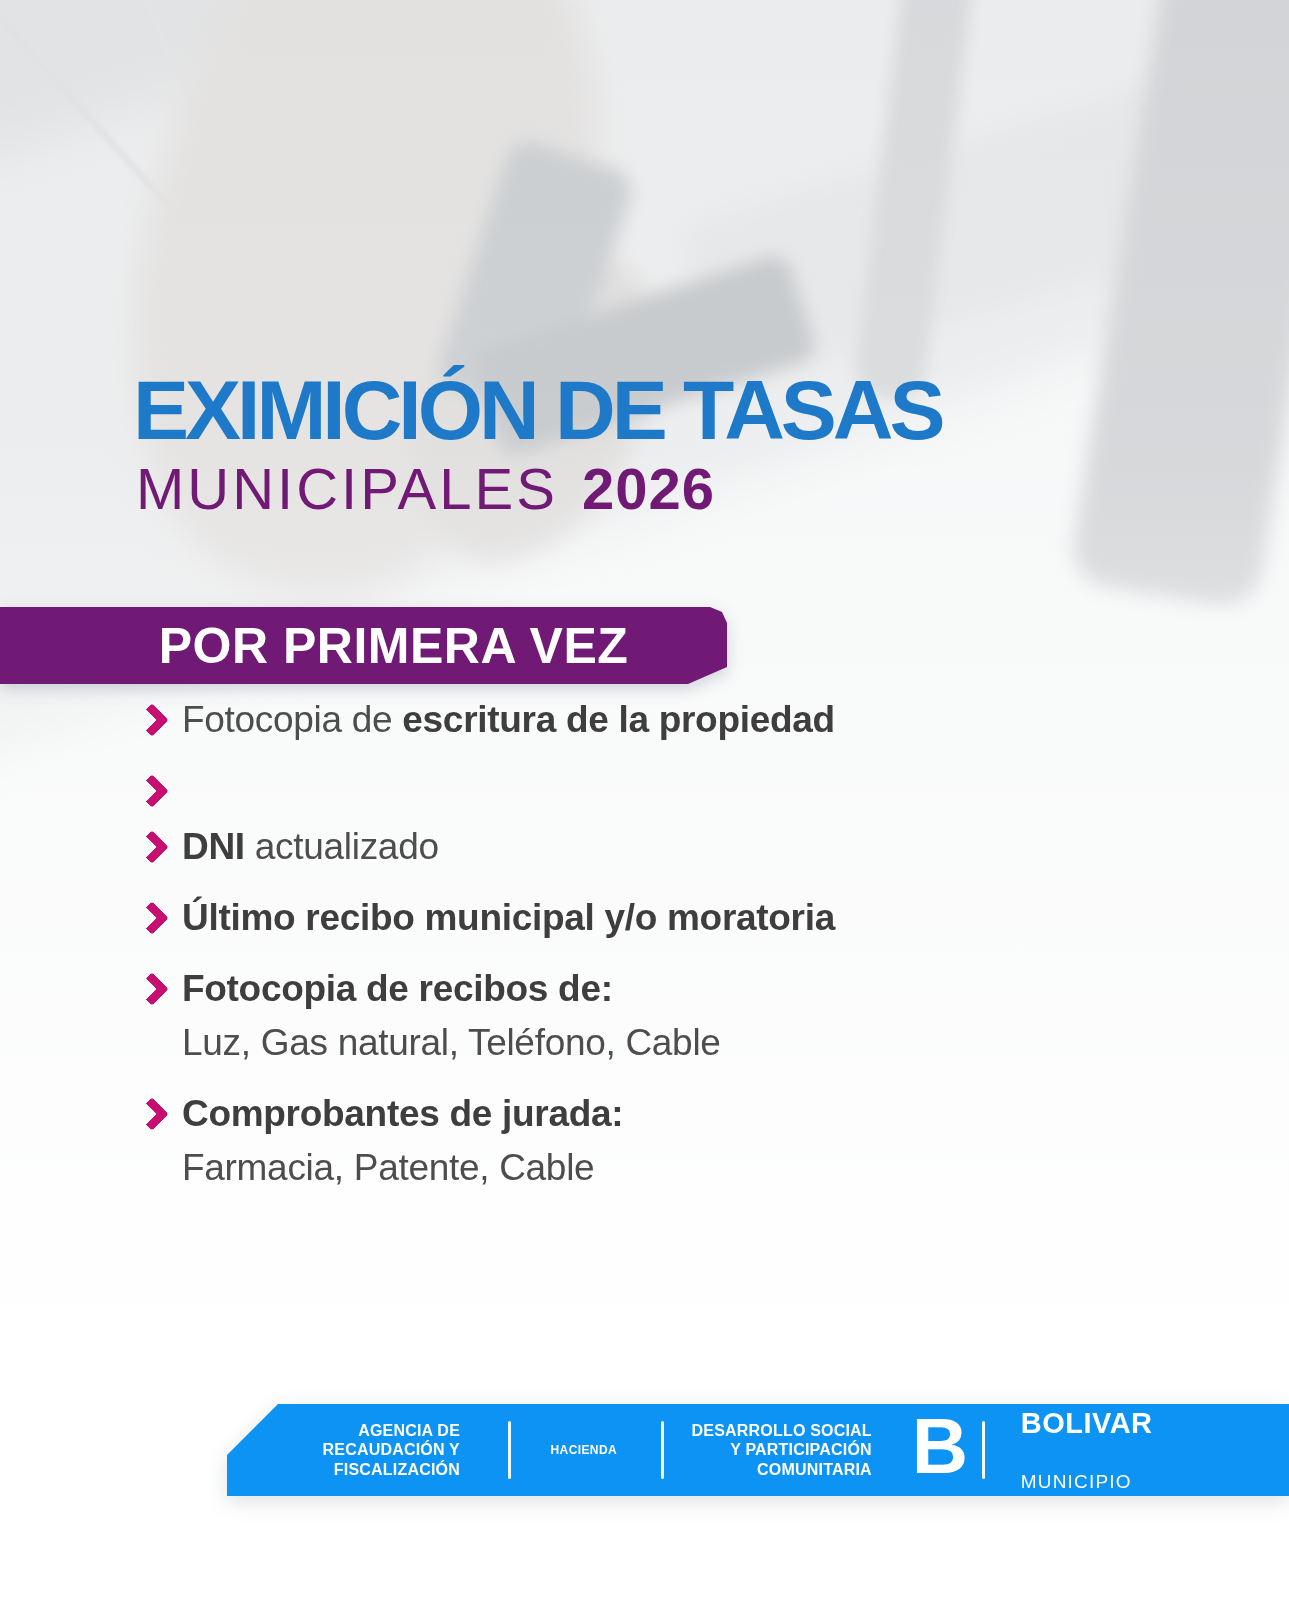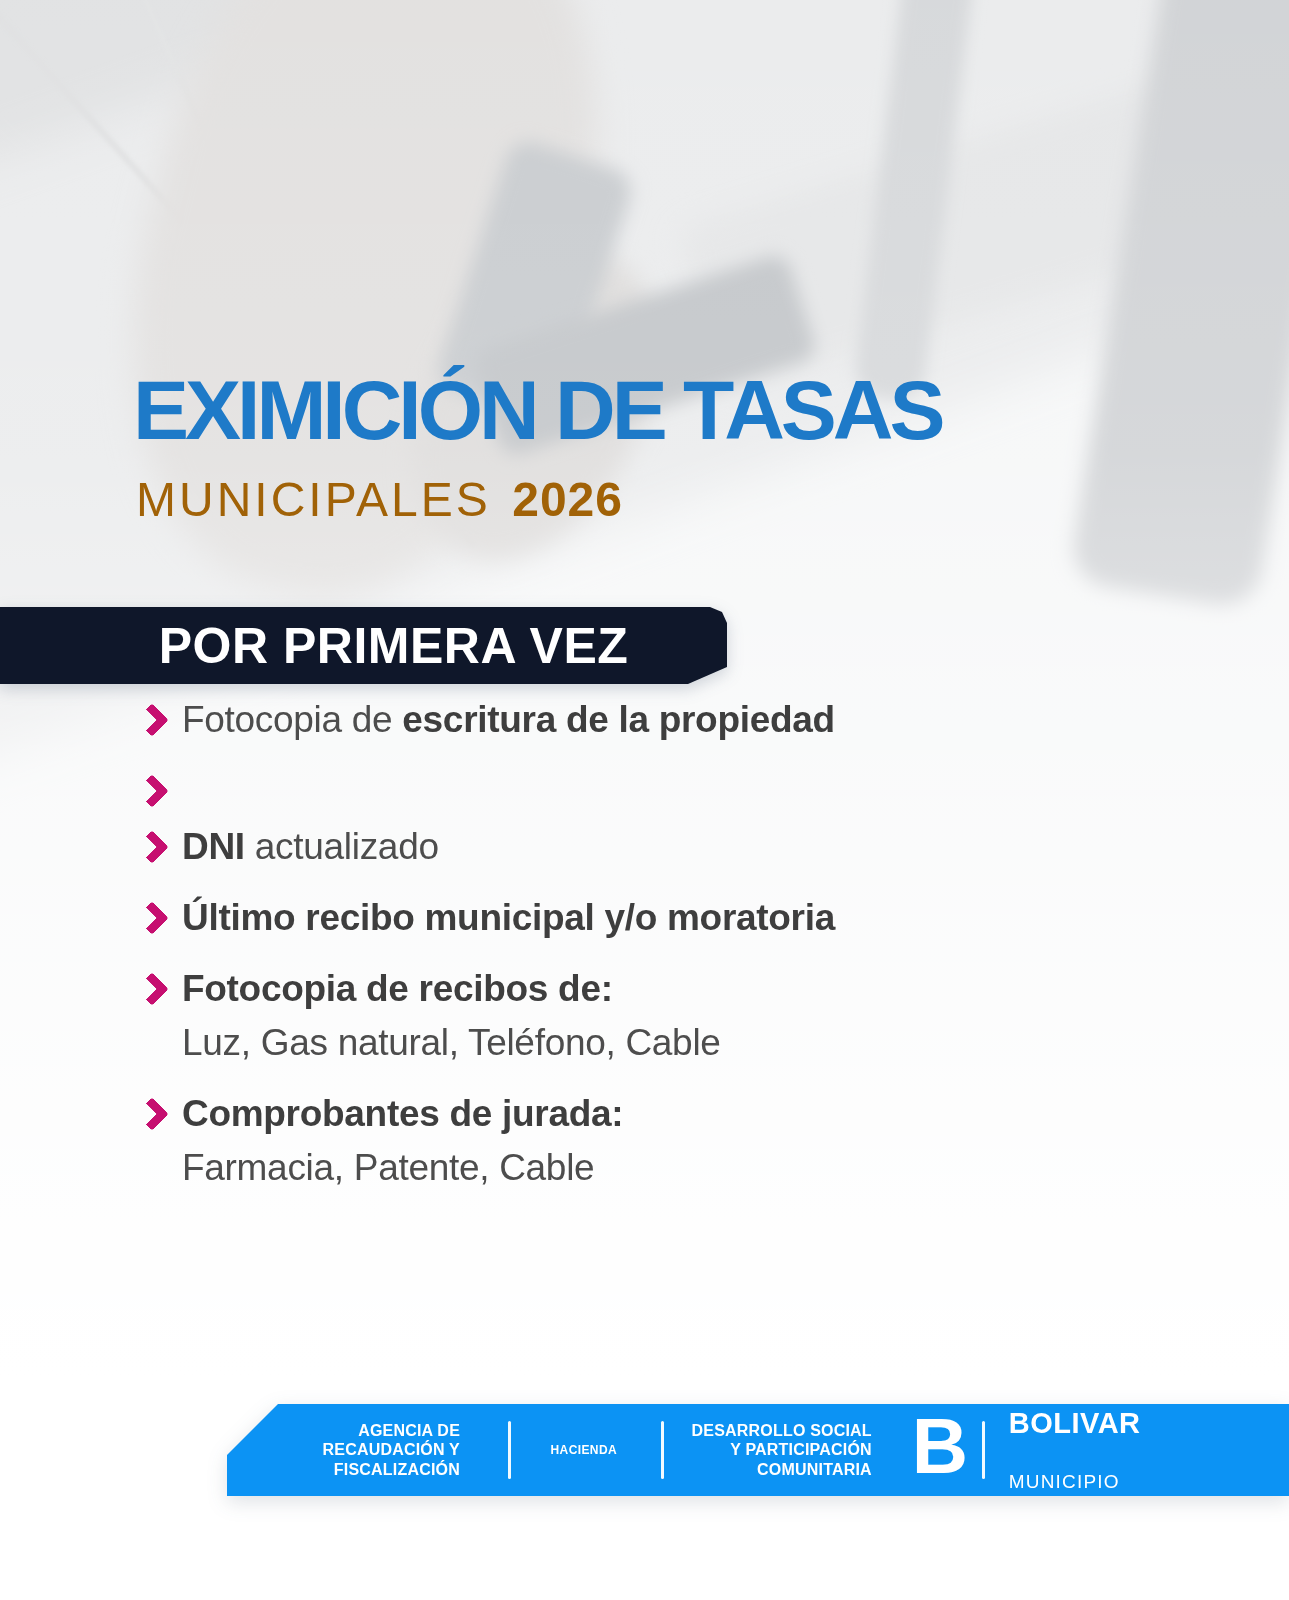--- a/index.html
+++ b/index.html
@@ -27,29 +27,29 @@
         rgba(255,255,255,.70) 50%,
         rgba(255,255,255,.90) 72%,
         #ffffff 86%);}
   
   .main-title{
     position:absolute;left:133px;top:368px;margin:0;
     font-size:84px;line-height:84px;font-weight:bold;letter-spacing:-4px;
     color:#1e7ac8;white-space:nowrap;
   }
   .subtitle{
-    position:absolute;left:136px;top:470px;
-    font-size:48px;line-height:60px;color:#a16207;white-space:nowrap;
+    position:absolute;left:136px;top:459px;
+    font-size:58px;line-height:60px;color:#701a75;white-space:nowrap;
   }
   .subtitle .light{font-weight:400;letter-spacing:3px;}
   .subtitle .year{font-weight:bold;letter-spacing:1px;margin-left:8px;}
   
   .banner-wrap{position:absolute;left:0;top:607px;filter:drop-shadow(0 5px 8px rgba(40,60,90,.20));}
   .banner{
-    width:727px;height:77px;background:#0f172a;box-sizing:border-box;
+    width:727px;height:77px;background:#701a75;box-sizing:border-box;
     clip-path:polygon(0 0,710px 0,722px 5px,727px 16px,727px 60px,688px 77px,0 77px);
     display:flex;align-items:center;justify-content:center;padding-left:60px;
   }
   .banner span{color:#ffffff;font-size:50px;font-weight:bold;letter-spacing:0.5px;white-space:nowrap;}
   
   .req-list{position:absolute;left:138px;top:693px;width:1060px;margin:0;padding:0;list-style:none;}
   .req-list li{display:flex;margin:0 0 17px 0;}
   .chev{flex:none;width:44px;}
   .chev::before{
     content:"";display:block;width:15px;height:15px;margin-top:15px;margin-left:2px;
@@ -63,21 +63,21 @@
   .footer{
     width:1062px;height:92px;background:#0c93f4;box-sizing:border-box;
     clip-path:polygon(51px 0,1062px 0,1062px 128px,16px 128px,4px 121px,0 110px,0 51px);
     display:flex;align-items:center;padding-left:78px;color:#ffffff;
   }
   .f-org{font-size:16px;font-weight:bold;line-height:19.5px;letter-spacing:.2px;text-align:right;white-space:nowrap;}
   .f-org1{min-width:155px;}
   .f-div{flex:none;width:2.5px;height:58px;background:rgba(255,255,255,.95);border-radius:2px;}
   .d1{margin-left:48px;}  .h1g{margin-left:40px;}
   .d2{margin-left:44px;}  .o3g{margin-left:28px;}
-  .blg{margin-left:40px;} .d3{margin-left:16px;} .brg{margin-left:24px;gap:33px;}
+  .blg{margin-left:40px;} .d3{margin-left:16px;} .brg{margin-left:36px;gap:33px;}
   .f-hacienda{font-size:12px;font-weight:bold;letter-spacing:.4px;white-space:nowrap;}
   .f-logo-b{font-size:78px;line-height:64px;font-weight:bold;letter-spacing:-2px;transform:translateY(-4px);}
   .f-brand{display:flex;flex-direction:column;}
   .f-brand .name{font-size:29px;font-weight:bold;letter-spacing:.5px;line-height:30px;white-space:nowrap;}
   .f-brand .sub{font-size:19px;font-weight:400;letter-spacing:1.2px;line-height:22px;white-space:nowrap;}
 </style>
 </head>
 <body>
 
 <div class="poster">

